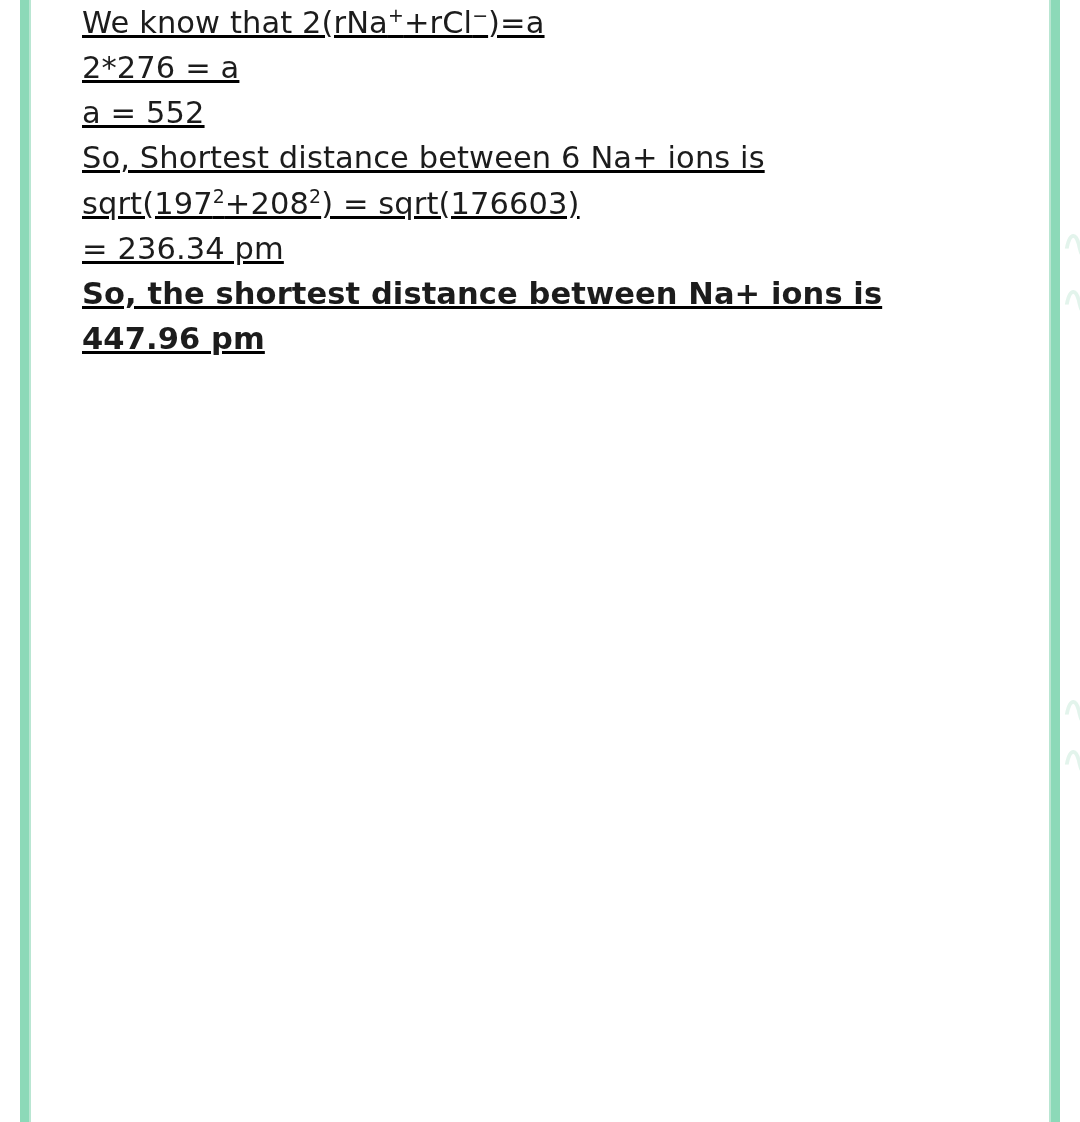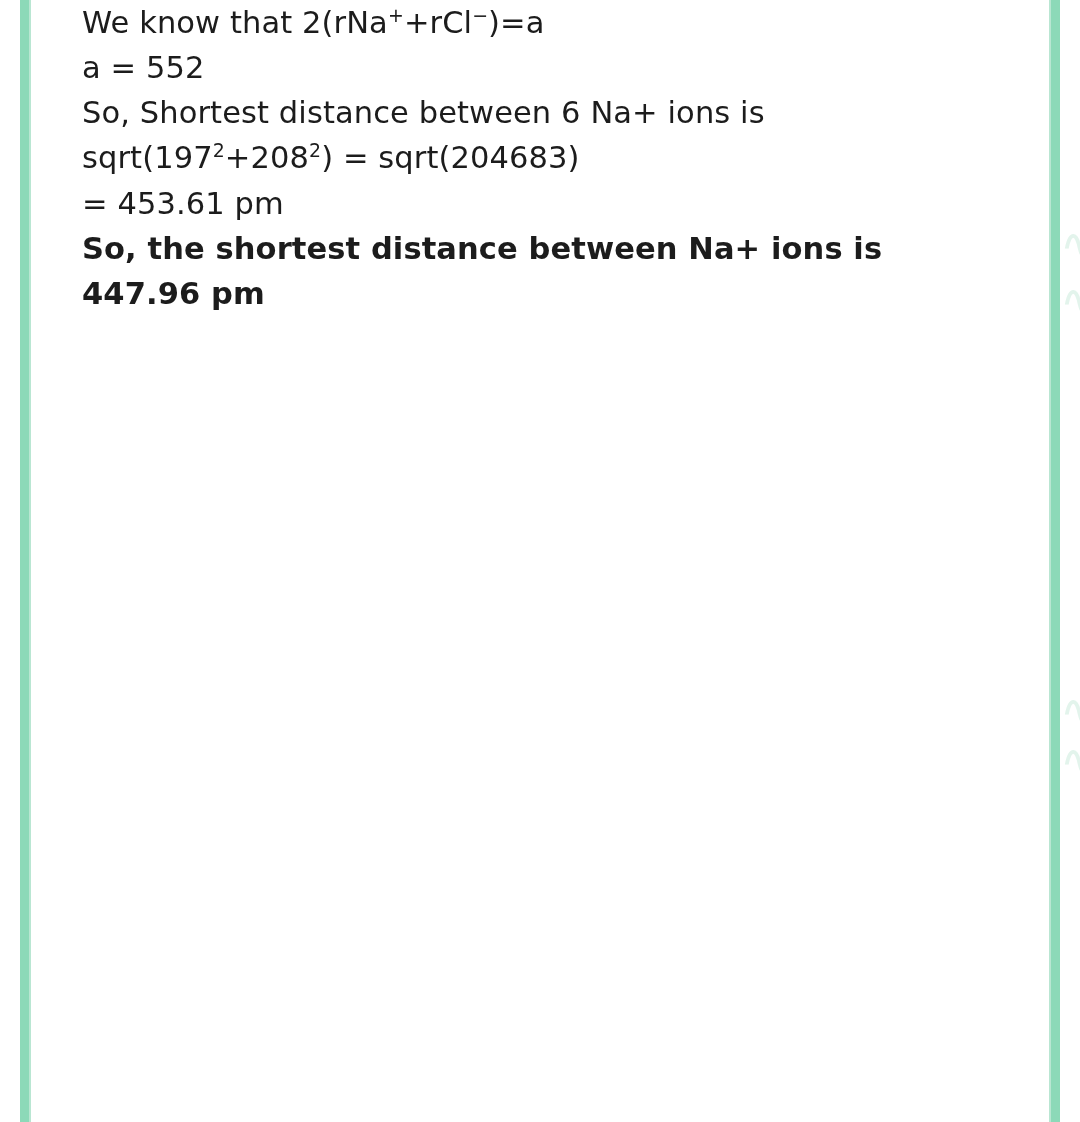--- a/index.html
+++ b/index.html
@@ -68,20 +68,21 @@
   .scribble.s2 { top: 278px; }
   .scribble.s3 { top: 688px; }
   .scribble.s4 { top: 738px; }
 
   .content {
     position: absolute;
     left: 82px;
     top: 0;
     width: 920px;
     height: 1122px;
+    text-decoration: underline;
   }
   p.line {
     margin: 0;
     color: #1c1c1c;
     font-size: 30.5px;
     line-height: 1.48;
     letter-spacing: 0.1px;
     font-weight: 400;
   }
   p.line.bold {
@@ -115,26 +116,27 @@
   <div class="scribble s1">∿</div>
   <div class="scribble s2">∿</div>
   <div class="scribble s3">∿</div>
   <div class="scribble s4">∿</div>
 
   <div class="content">
 
     <p class="line sp-1"><span>We know that 2(rNa</span><sup>+</sup><span>+rCl</span><sup>−</sup><span>)=a</span></p>
 
 
+    <p class="line sp-3">2*276 = a</p>
 
     <p class="line sp-4">a = 552</p>
 
 
     <p class="line sp-6">So, Shortest distance between 6 Na+ ions is</p>
 
-    <p class="line sp-7"><span>sqrt(197</span><sup>2</sup><span>+208</span><sup>2</sup><span>) = sqrt(204683)</span></p>
+    <p class="line sp-7"><span>sqrt(197</span><sup>2</sup><span>+208</span><sup>2</sup><span>) = sqrt(176603)</span></p>
 
-    <p class="line sp-8">= 453.61 pm</p>
+    <p class="line sp-8">= 236.34 pm</p>
 
     <p class="line bold sp-9">So, the shortest distance between Na+ ions is 447.96 pm</p>
 
   </div>
 </div>
 
 </body></html>

